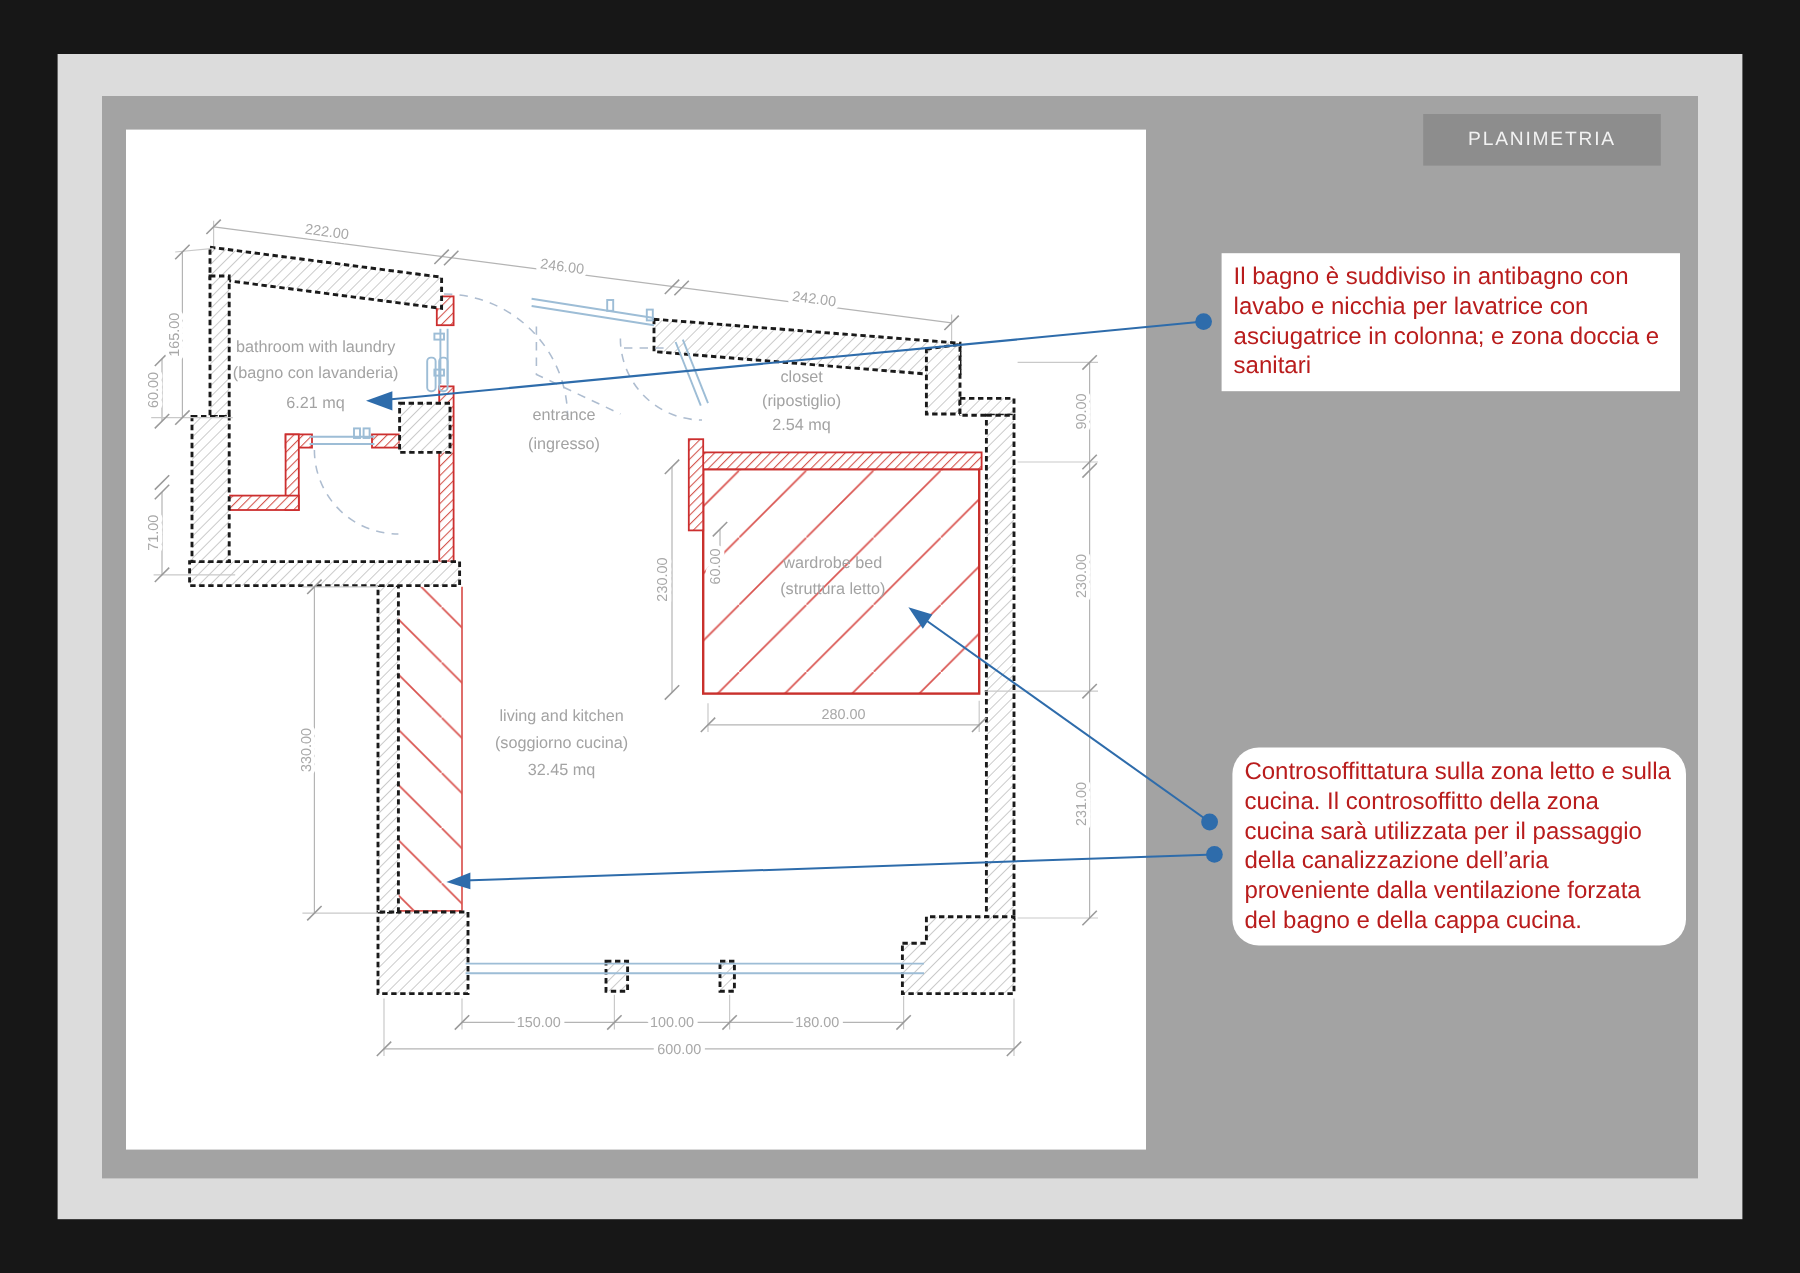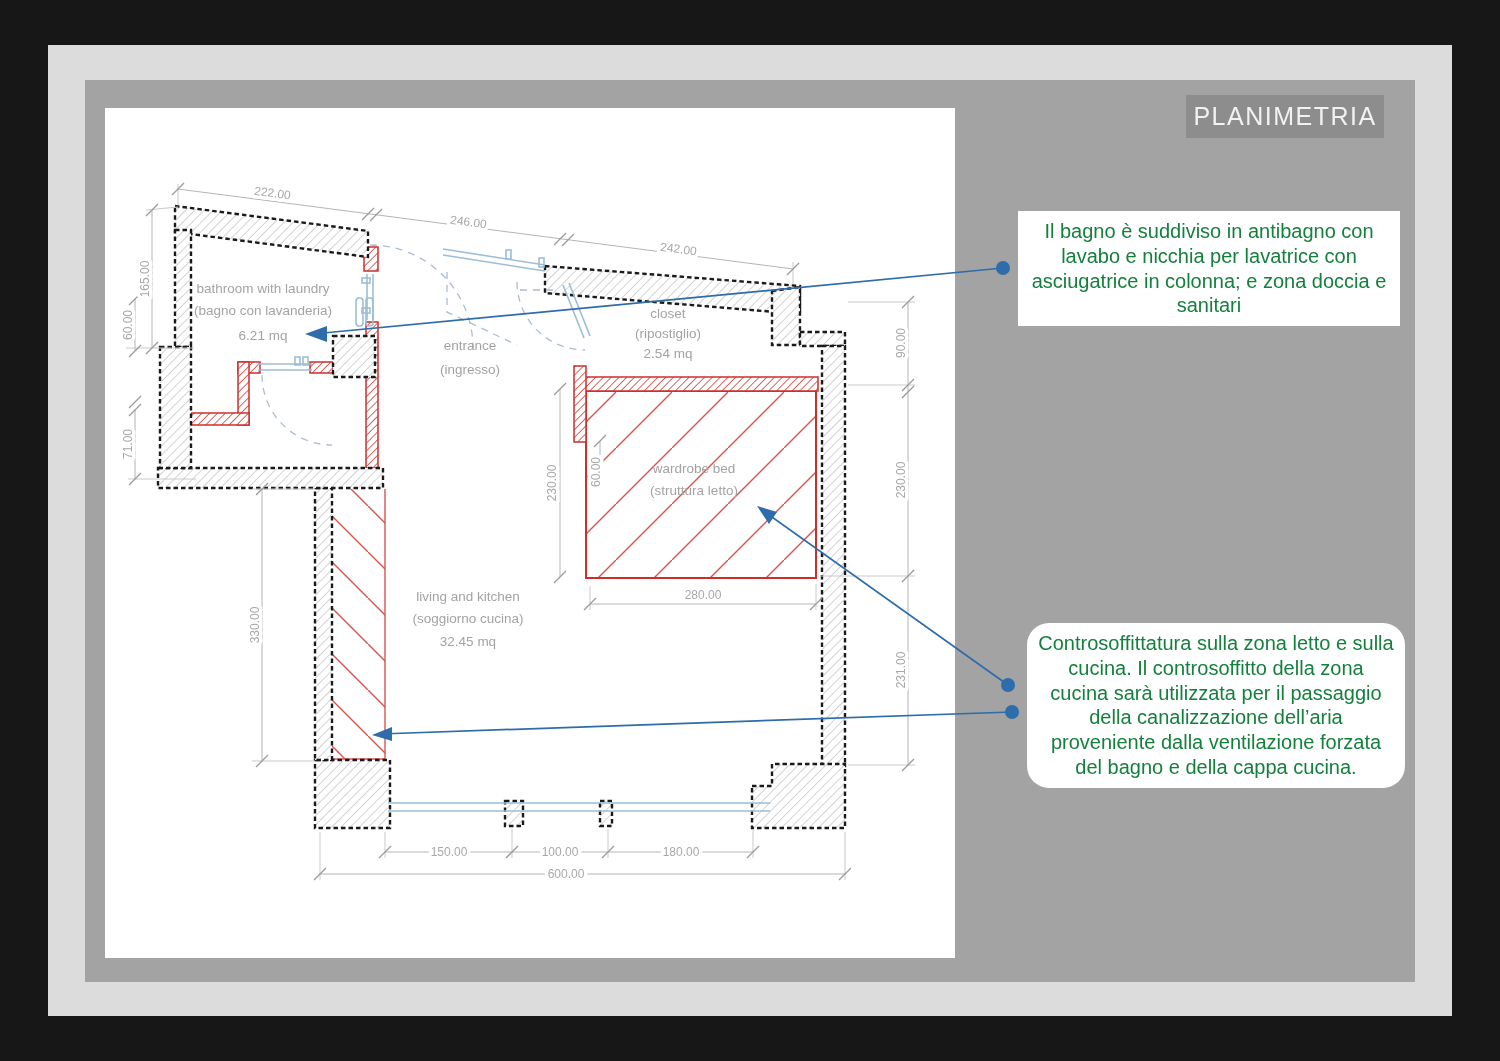--- a/index.html
+++ b/index.html
@@ -5,26 +5,25 @@
   html,body{margin:0;padding:0;}
   body{
     width:1500px;height:1061px;position:relative;background:#171717;
     font-family:"Liberation Sans", sans-serif;overflow:hidden;
   }
   .frame{position:absolute;left:48px;top:45px;width:1404px;height:971px;background:#dcdcdc;}
   .panel{position:absolute;left:85px;top:80px;width:1330px;height:902px;background:#a3a3a3;}
   svg.plan{position:absolute;left:0;top:0;}
   .title-box{
     position:absolute;left:1186px;top:95px;width:198px;height:43px;background:#8d8d8d;
-    color:#f2f2f2;font-size:25px;letter-spacing:1.5px;text-align:center;line-height:43px;
+    color:#f2f2f2;font-size:16px;letter-spacing:1.5px;text-align:center;line-height:43px;
   }
   .note{
-    position:absolute;background:#ffffff;color:#15803d;font-size:20px;line-height:1.24;
+    position:absolute;background:#ffffff;color:#b91c1c;font-size:20px;line-height:1.24;
     padding:8px 10px;
-    text-align:center;
   }
   #note1{left:1018px;top:211px;width:362px;}
   #note2{left:1027px;top:623px;width:358px;border-radius:22px;}
   .dimtxt{
     font-size:12px;fill:#a8a8a8;
     paint-order:stroke;stroke:#ffffff;stroke-width:7px;stroke-linejoin:round;
   }
   .roomtxt{font-size:13.5px;fill:#a3a3a3;}
   .wall{fill:url(#hw);stroke:#1a1a1a;stroke-width:2.4;stroke-dasharray:4.5 3;}
   .redwall{fill:url(#hr);stroke:#cc2f2f;stroke-width:1.5;}

